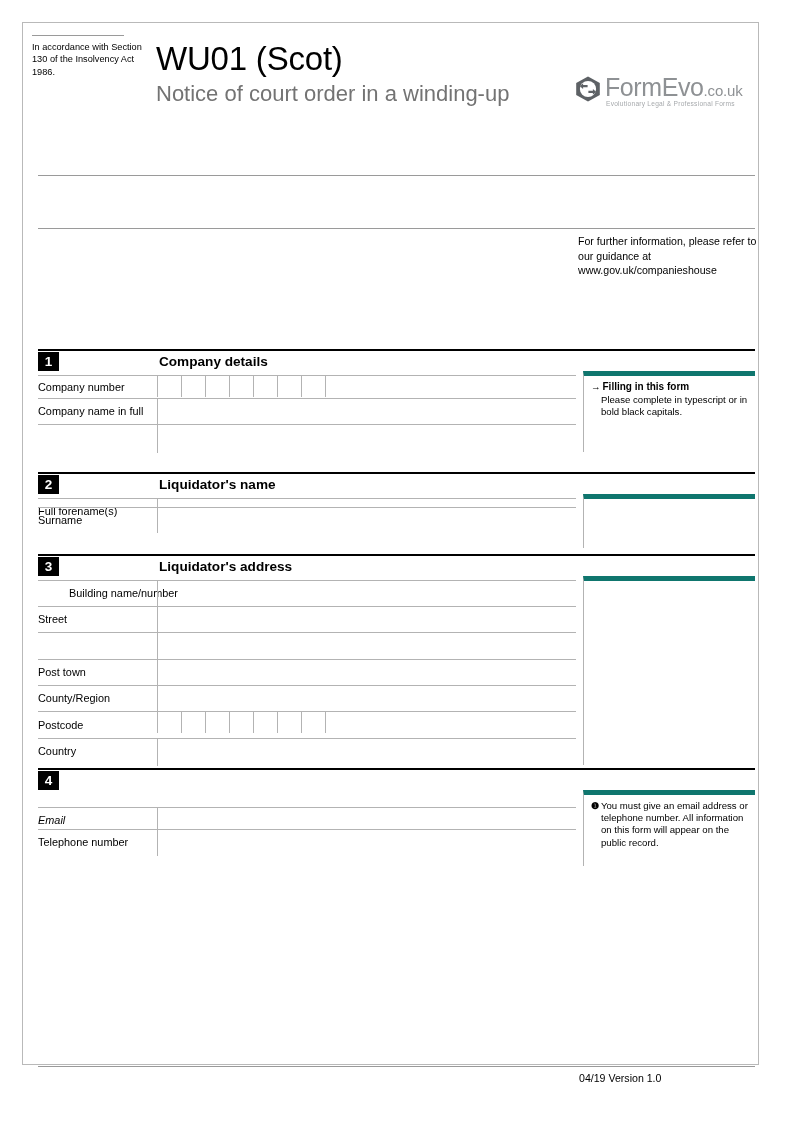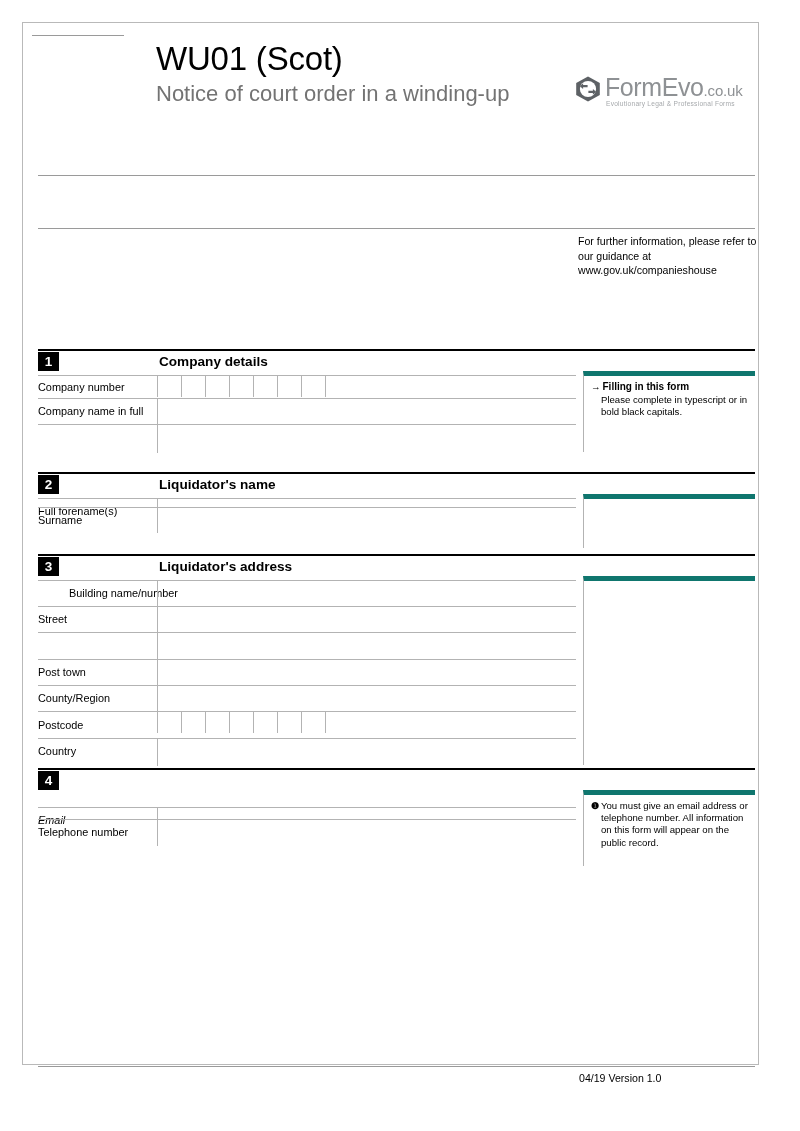--- a/index.html
+++ b/index.html
@@ -275,20 +275,21 @@
 </style>
 </head>
 <body>
 
 <div class="page">
 
   <div class="page-frame"></div>
 
   <div class="hdr-rule-small"></div>
 
+  <div class="accordance">In accordance with Section 130 of the Insolvency Act 1986.</div>
 
   <div class="form-code">WU01 (Scot)</div>
 
   <div class="form-subtitle">Notice of court order in a winding-up</div>
 
   <div class="logo-wrap">
     <svg class="logo-hex" viewBox="0 0 26 26">
       <polygon points="13,0.6 24.8,7.1 24.8,18.9 13,25.4 1.2,18.9 1.2,7.1" fill="#5d6165"></polygon>
       <circle cx="13" cy="13" r="8.1" fill="#ffffff"></circle>
       <path d="M12.6 9.1 L8.1 9.1 L8.1 7.3 L4.9 10.2 L8.1 13.1 L8.1 11.3 L12.6 11.3 Z" fill="#5d6165"></path>
@@ -416,21 +417,21 @@
     <div class="sec-bar-top"></div>
     <div class="sec-head">
       <div class="sec-num">4</div>
     </div>
 
     <div class="row" style="top:39px; height:25px;font-style:italic;">
       <div class="row-label" style="top:6px;">Email</div>
       <div class="row-input" style="width:419px; height:25px;"></div>
     </div>
 
-    <div class="row" style="top:51px; height:26px;">
+    <div class="row" style="top:61px; height:26px;">
       <div class="row-label" style="top:6px;">Telephone number</div>
       <div class="row-input" style="width:419px; height:26px;"></div>
     </div>
 
     <div class="sidenote" style="left:545px; top:22px; width:172px; height:76px; padding-top:5px;">
       <div class="note-bullet-row"><span class="bullet">❶</span><span>You must give an email address or telephone number. All information on this form will appear on the public record.</span></div>
     </div>
   </div>
 
   <div class="rule-wide rule-footer"></div>

